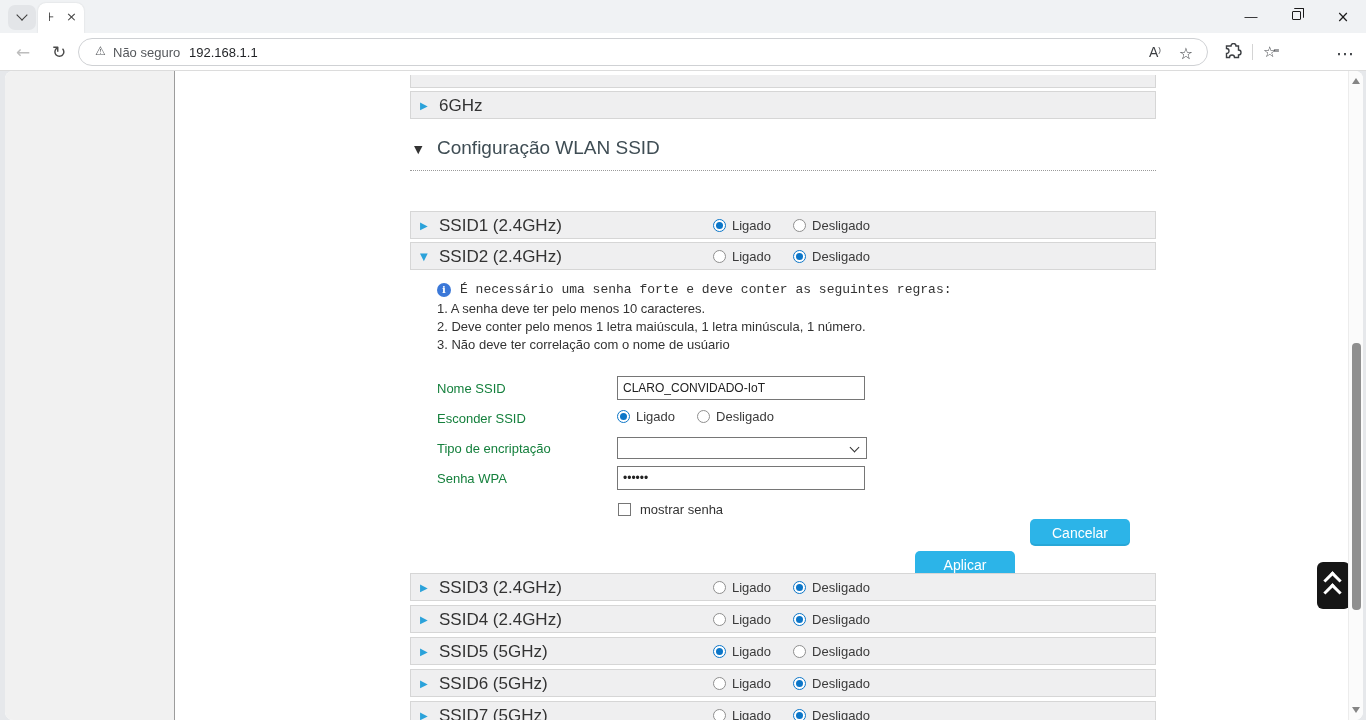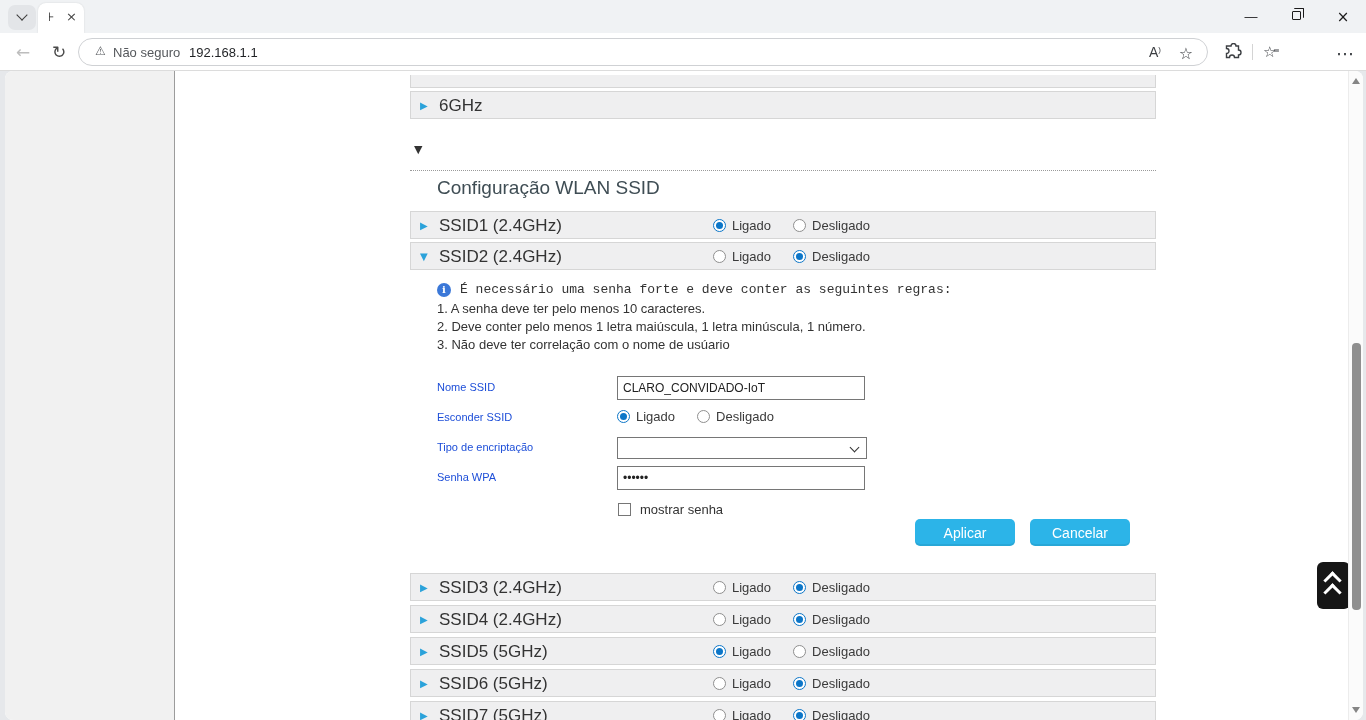--- a/index.html
+++ b/index.html
@@ -56,31 +56,31 @@
   .radio { display:inline-block; width:13px; height:13px; border:1px solid #8f8f8f; border-radius:50%;
     background:#fff; position:relative; cursor:pointer; flex:none; }
   .radio.checked { border-color:#0c76c8; }
   .radio.checked::after { content:""; position:absolute; left:2px; top:2px; width:7px; height:7px;
     border-radius:50%; background:#0c76c8; }
   .radio-lbl { font-size:13px; color:#3a3a3a; margin:0 22px 0 6px; }
 
   .section-head { position:absolute; left:405px; top:64px; width:746px; height:36px;
     border-bottom:1px dotted #9a9a9a; }
   .section-tri { position:absolute; left:4px; top:8px; font-size:11px; color:#333; }
-  .section-title { position:absolute; left:27px; top:2px; font-size:19px; color:#3f4d54;margin-top:40px; }
+  .section-title { position:absolute; left:27px; top:2px; font-size:19px; color:#3f4d54; }
   .crypto-link { position:absolute; left:405px; top:110px; font-size:13px; color:#29a6db;
     text-decoration:underline; cursor:pointer; }
 
   .info-ico { position:absolute; left:432px; top:212px; width:14px; height:14px; border-radius:50%;
     background:#3b78d8; color:#fff; font-size:10px; font-weight:bold; text-align:center; line-height:14px;
     font-family:"DejaVu Serif", serif; }
   .info-text { position:absolute; left:455px; top:211px; font-size:13px; color:#333;font-family:Liberation Mono, monospace; }
   .rule { position:absolute; left:432px; font-size:13px; color:#333;text-align:right; }
 
-  .fld-lbl { position:absolute; left:432px; font-size:11px; color:#1d4ed8; }
+  .fld-lbl { position:absolute; left:432px; font-size:13px; color:#15803d; }
   .txt-input { position:absolute; left:612px; width:248px; height:24px; border:1px solid #767676;
     background:#fff; font-size:12px; color:#222; padding:0 5px; font-family:Liberation Sans, sans-serif; }
   .sel-box { position:absolute; left:612px; top:366px; width:250px; height:22px; border:1px solid #767676;
     background:#fff; cursor:pointer; }
   .sel-chev { position:absolute; right:8px; top:6px; width:7px; height:7px;
     border-right:1.6px solid #333; border-bottom:1.6px solid #333; transform:rotate(45deg); }
   .hide-radios { position:absolute; left:612px; top:336px; height:18px; display:flex; align-items:center; }
   .checkbox { position:absolute; left:613px; top:432px; width:13px; height:13px; border:1px solid #767676;
     background:#fff; cursor:pointer; }
   .chk-lbl { position:absolute; left:635px; top:431px; font-size:13px; color:#333; }
@@ -215,21 +215,21 @@
     <span></span>
     <span class="sel-chev"></span>
   </div>
 
   <span class="fld-lbl" style="top:400px;">Senha WPA</span>
   <input class="txt-input" style="top: 395px;" value="••••••">
 
   <span class="checkbox"></span>
   <span class="chk-lbl">mostrar senha</span>
 
-  <button class="btn" style="left:910px;">Aplicar</button>
+  <button class="btn" style="left:910px;margin-top:32px;">Aplicar</button>
   <button class="btn" style="left:1025px;">Cancelar</button>
 
   <div class="band-row" style="top:502px;">
     <span class="row-tri glyph">▶</span>
     <span class="row-link">SSID3 (2.4GHz)</span>
     <span class="row-radios">
       <span class="radio"></span>
       <span class="radio-lbl">Ligado</span>
       <span class="radio checked"></span>
       <span class="radio-lbl">Desligado</span>

